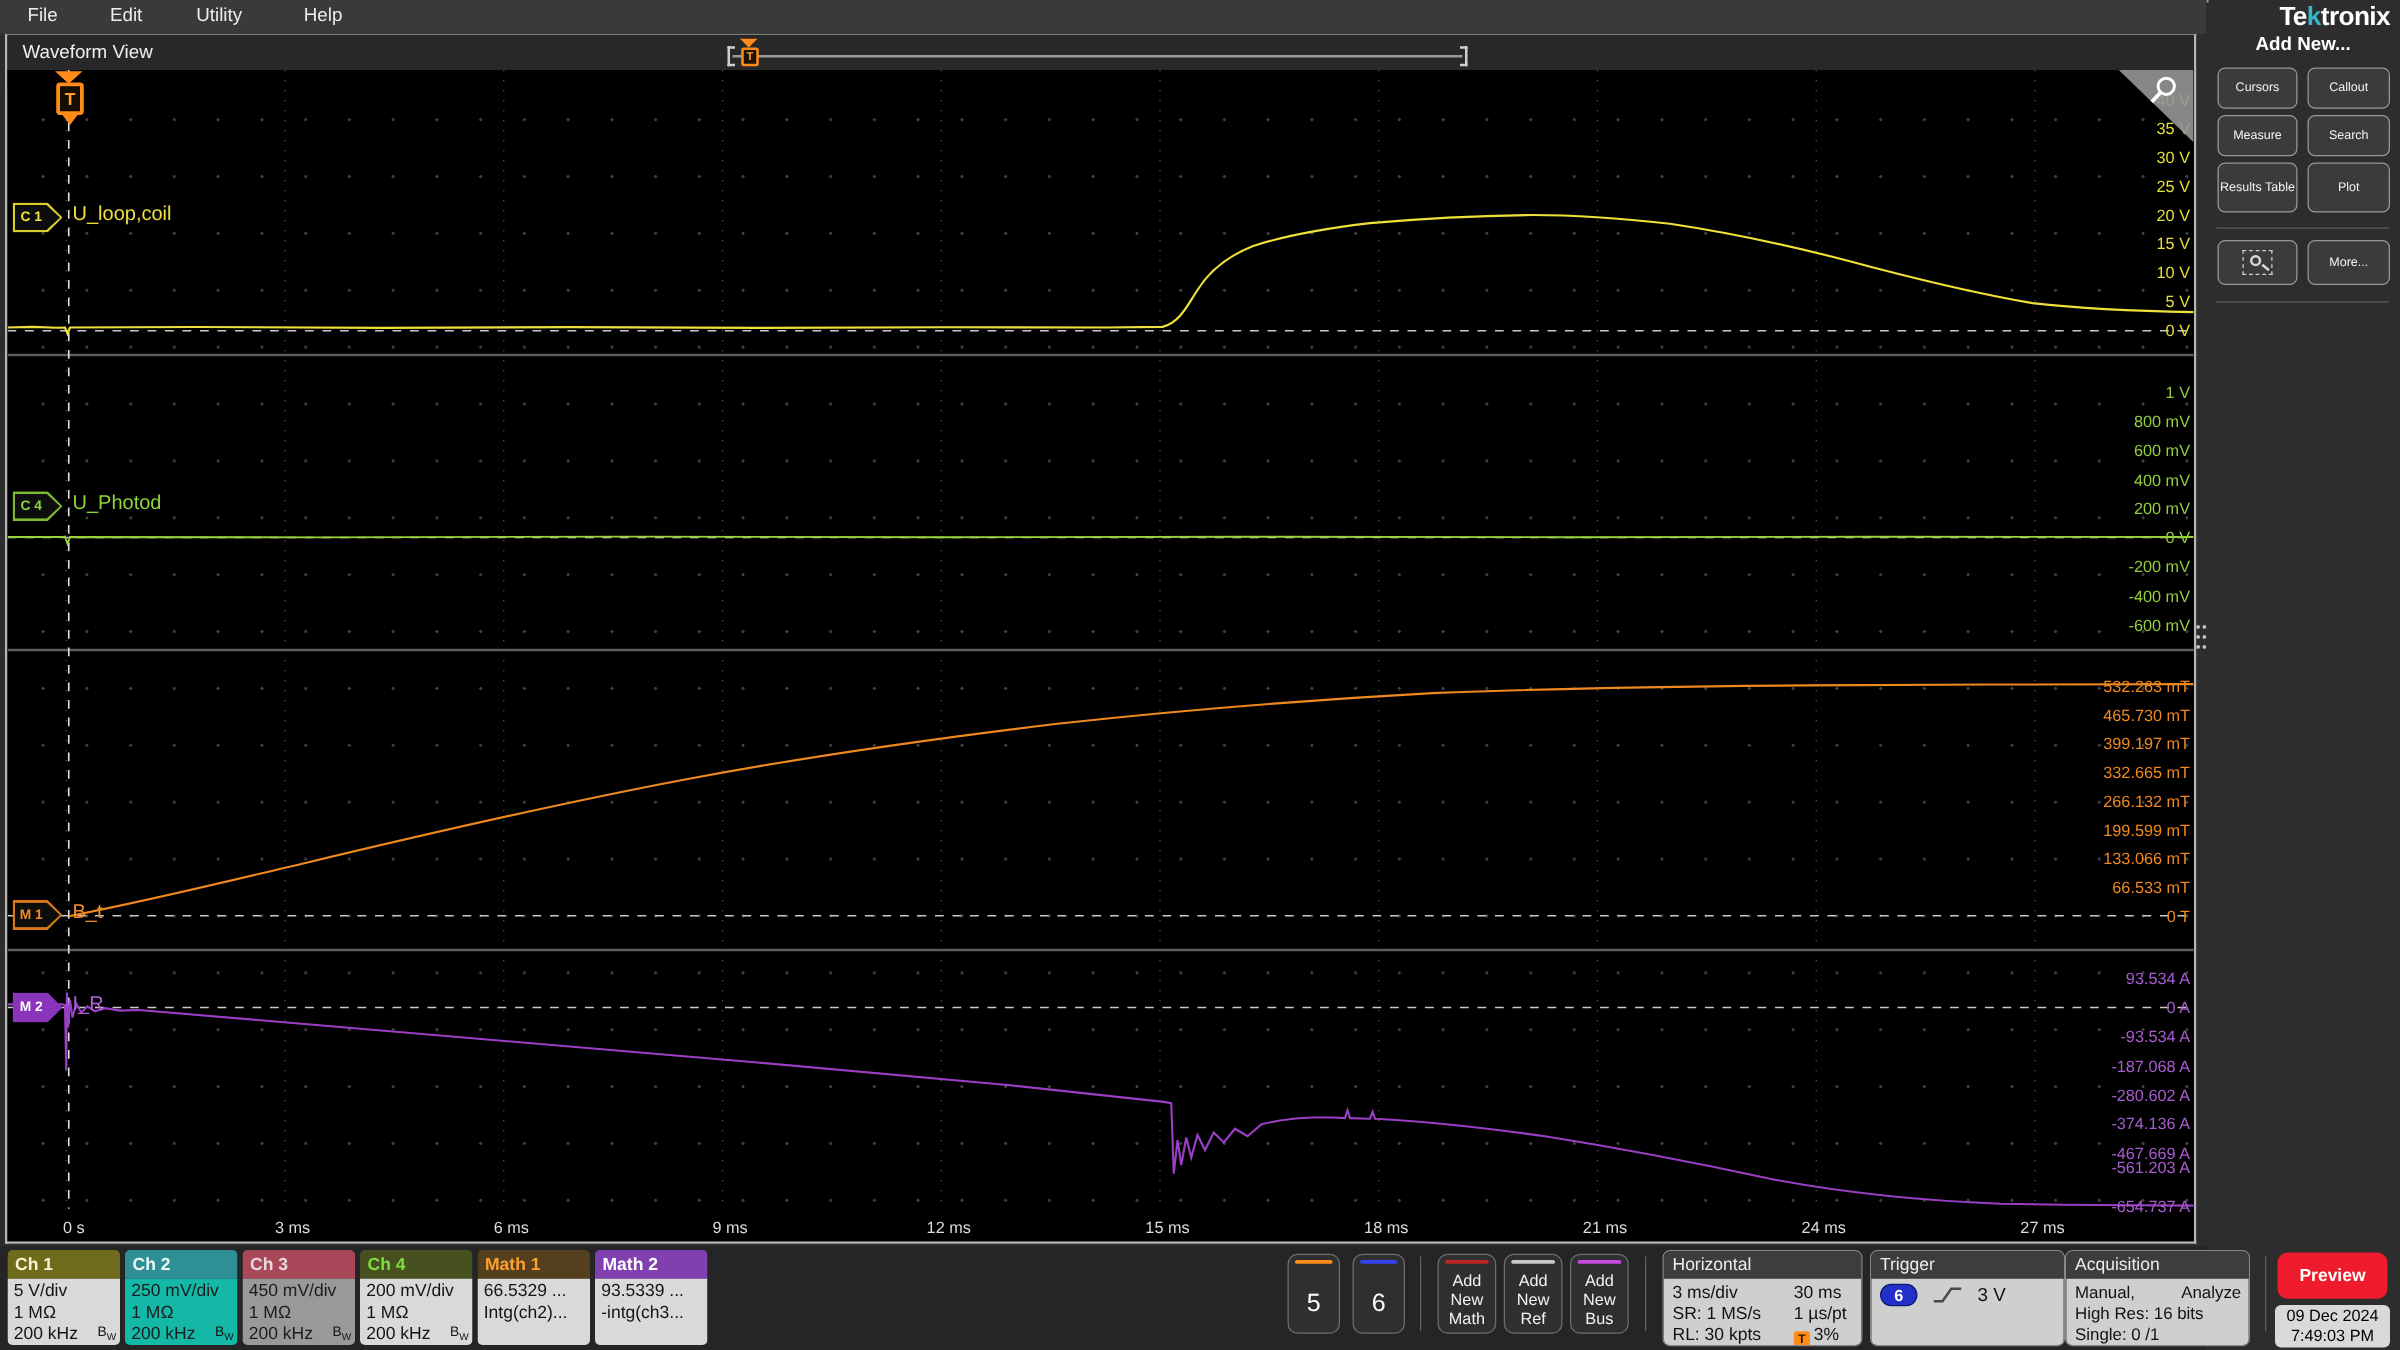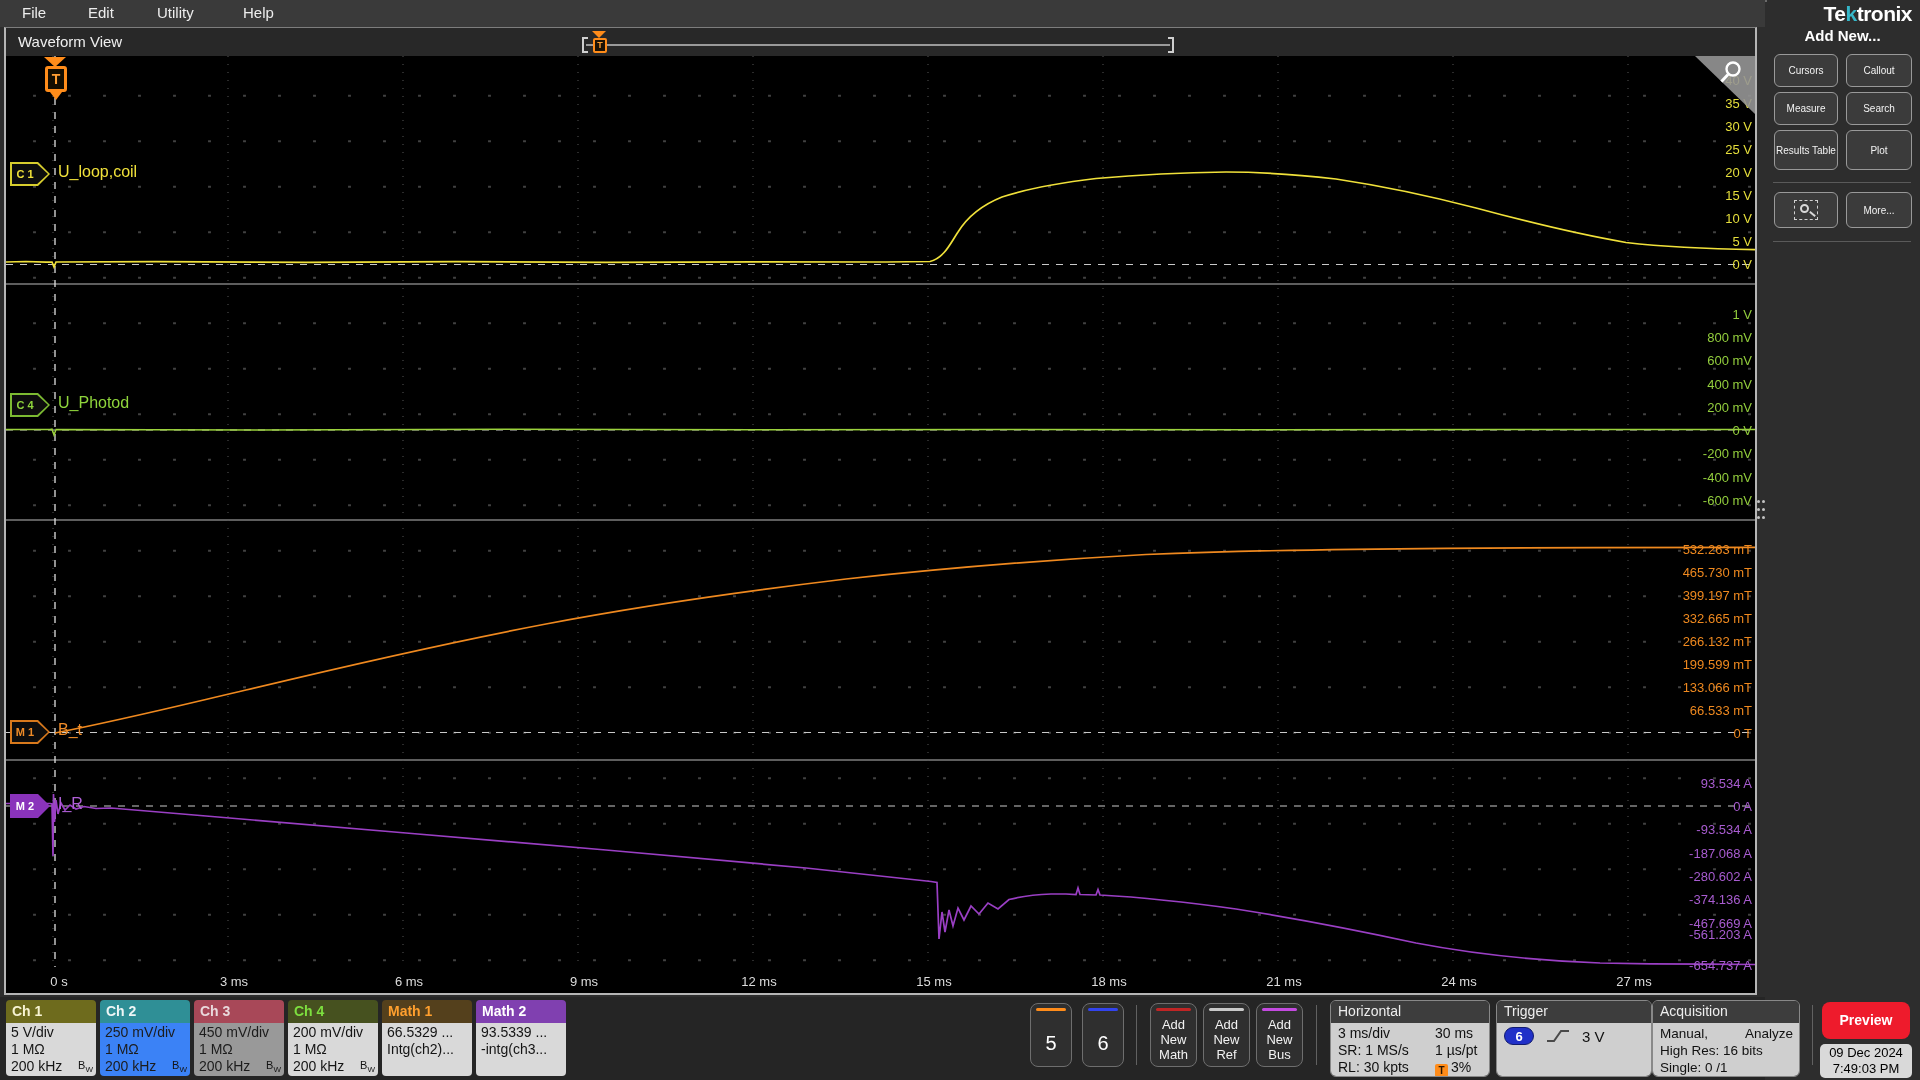--- a/index.html
+++ b/index.html
@@ -296,21 +296,21 @@
       <div class="hd" style="background:#6e6b1d; color:#f7f3d2">Ch 1</div>
       <div class="bd" style="background:#d9d9d9">
         <div>5 V/div</div>
           <div>1 MΩ</div>
           <div>200 kHz</div>
         <span class="bw"><span>B</span><sub>W</sub></span>
       </div>
     </div>
     <div class="badge" style="left:100px">
       <div class="hd" style="background:#2f8f96; color:#eef6f6">Ch 2</div>
-      <div class="bd" style="background:#3b82f6; color:#1c1c1c">
+      <div class="bd" style="background:#14b8a6; color:#1c1c1c">
         <div>250 mV/div</div>
           <div>1 MΩ</div>
           <div>200 kHz</div>
         <span class="bw"><span>B</span><sub>W</sub></span>
       </div>
     </div>
     <div class="badge" style="left:194px">
       <div class="hd" style="background:#a84858; color:#e9d9dc">Ch 3</div>
       <div class="bd" style="background:#999; color:#1c1c1c">
         <div>450 mV/div</div>

